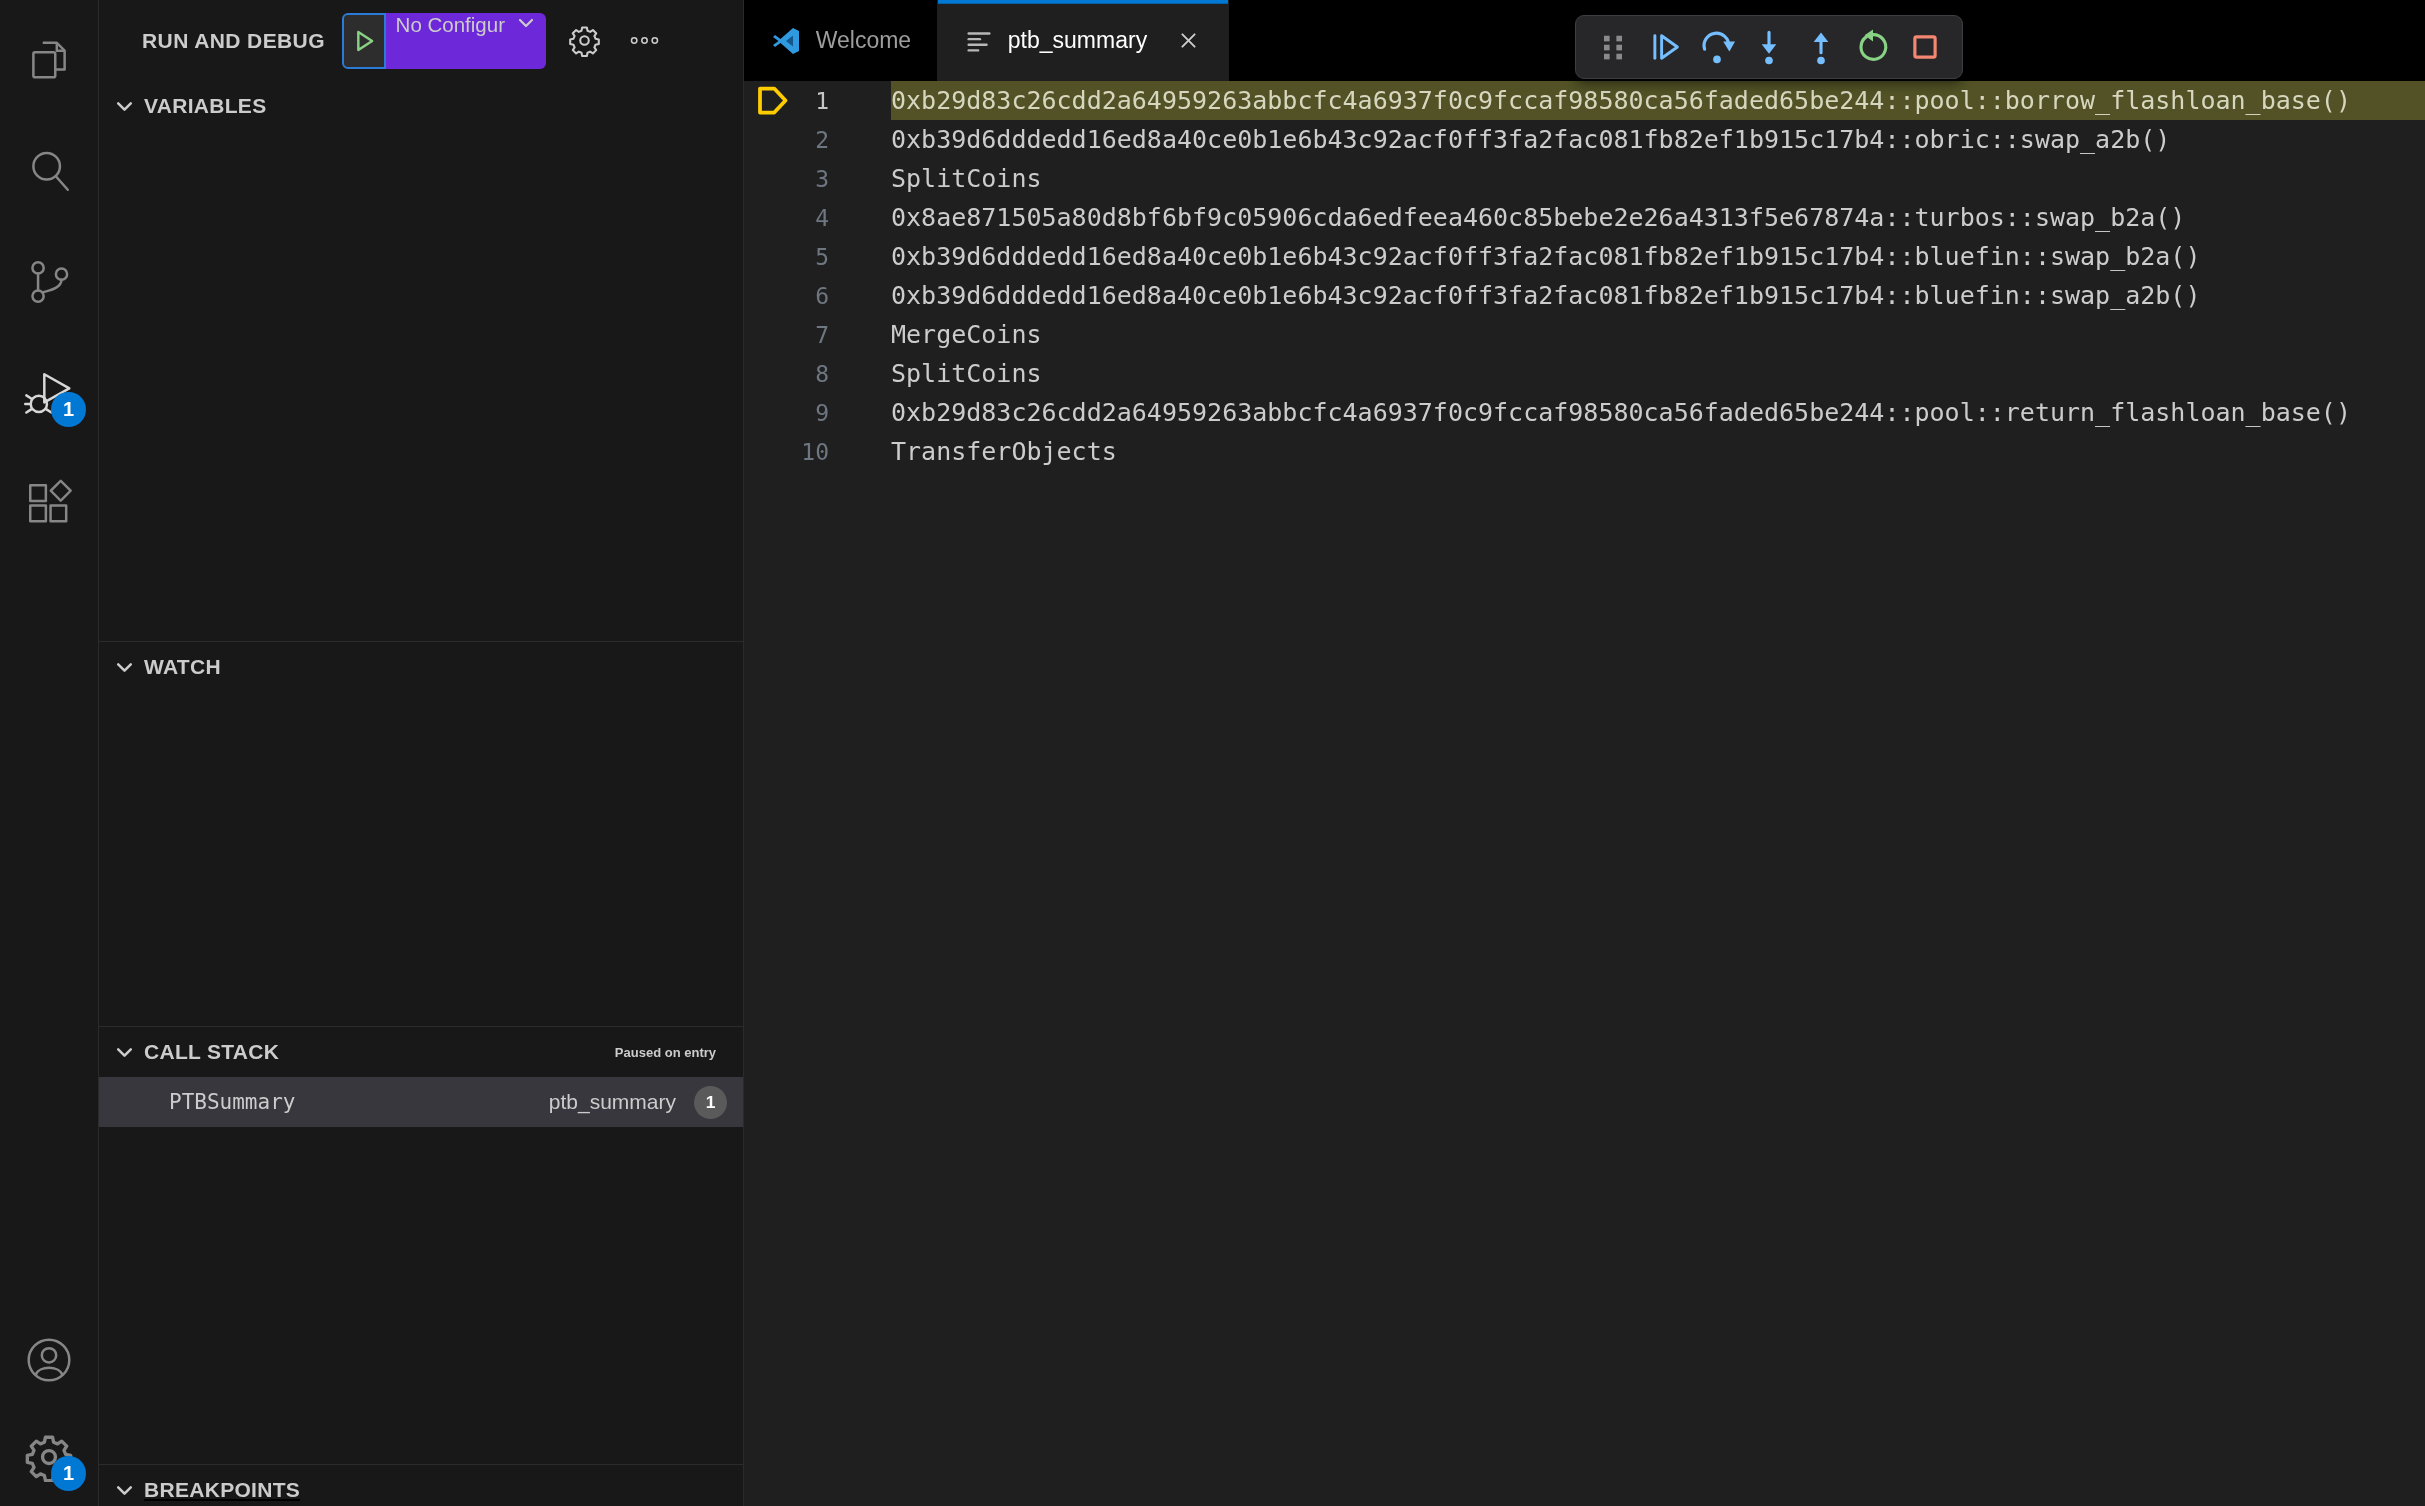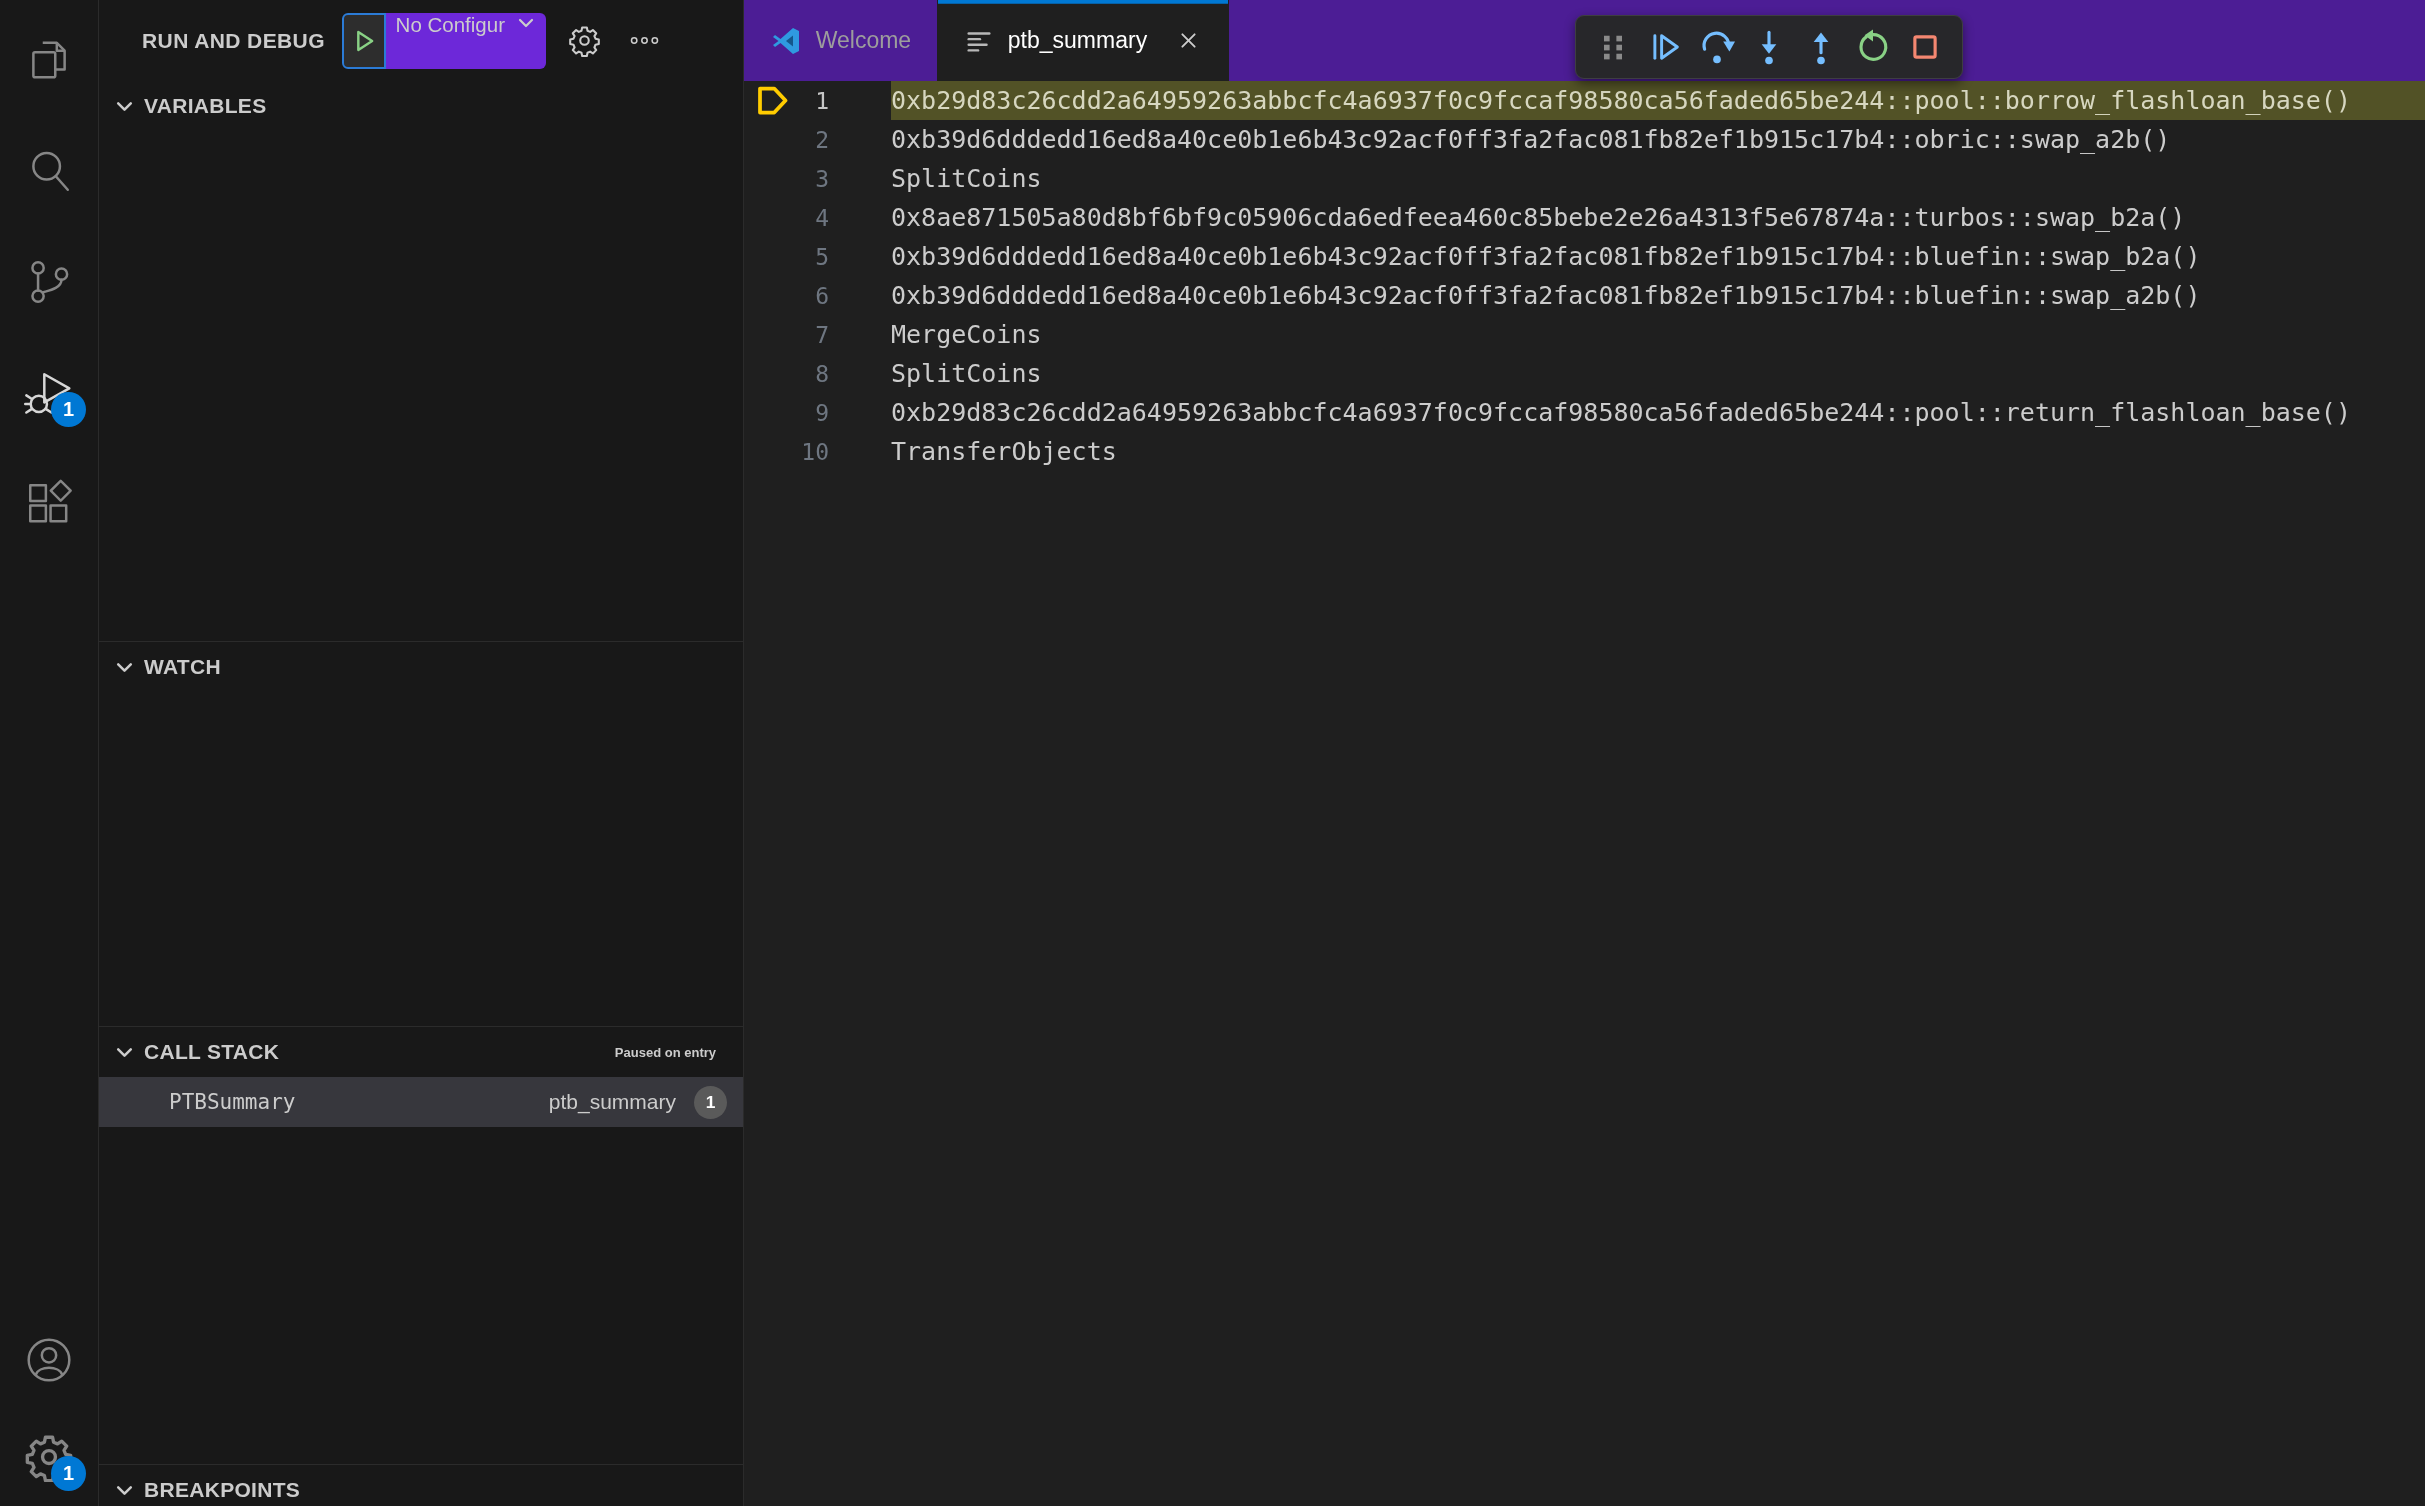--- a/index.html
+++ b/index.html
@@ -37,38 +37,38 @@
                    display:flex; justify-content:center; gap:10.6px; cursor:pointer; }
   .hdr-act { margin-left:18px; width:42px; height:42px; display:flex; align-items:center;
              justify-content:center; cursor:pointer; }
   .hdr-act svg { width:33px; height:33px; stroke:#cccccc; fill:none; stroke-width:1.5; }
 
   .section { border-top:1.5px solid #2b2b2b; display:flex; flex-direction:column; overflow:hidden; }
   .section.first { border-top:none; }
   .sec-variables  { height:560px; }
   .sec-watch      { height:385px; }
   .sec-callstack  { height:438px; }
-  .sec-breakpoints{ flex:1; }
+  .sec-breakpoints{ flex:1;text-decoration:underline; }
   .section-header { height:50px; display:flex; align-items:center; padding:0 27px 0 15px;
                     gap:9px; flex-shrink:0; cursor:pointer; }
   .section-header svg { width:21px; height:21px; stroke:#cccccc; fill:none; stroke-width:2.4; }
   .section-label { font-size:21px; font-weight:bold; color:#cccccc; letter-spacing:0.3px; }
   .section-status { margin-left:auto; font-size:13px; font-weight:bold; color:#cccccc; }
 
   .cs-row { height:50px; background:#37373d; display:flex; align-items:center;
             padding:0 16px 0 70px; cursor:pointer; }
   .cs-name { font-family:"DejaVu Sans Mono", monospace; font-size:21px; color:#cccccc; }
   .cs-right { margin-left:auto; display:flex; align-items:center; gap:18px; }
   .cs-file { font-size:21px; color:#cccccc; }
   .cs-badge { width:33px; height:33px; border-radius:16.7px; background:#5a5a5a; color:#ffffff;
               font-size:17.4px; font-weight:bold; display:flex; align-items:center; justify-content:center; }
 
   
   .editor-area { flex:1; position:relative; background:#1f1f1f; display:flex; flex-direction:column; }
-  .tab-bar { height:81px; background:#4c1d95; display:flex; flex-shrink:0; }
+  .tab-bar { height:81px; background:#000000; display:flex; flex-shrink:0; }
   .tab { display:flex; align-items:center; padding:0 26px; gap:13.7px; font-size:23px;
          color:#9d9d9d; cursor:pointer; border-right:1.5px solid #1f1f1f; }
   .tab.active { background:#1f1f1f; color:#ffffff; box-shadow:inset 0 3.8px 0 #0078d4; }
   .tab svg { flex-shrink:0; }
   .tab .close { margin-left:15px; width:26px; height:26px; display:flex; align-items:center;
                 justify-content:center; }
   .tab .close svg { width:21px; height:21px; stroke:#cccccc; stroke-width:2.2; }
 
   .debug-toolbar { position:absolute; left:831px; top:15px; width:388px; height:64px;
                    background:#27272a; border:1.5px solid #3e3e42; border-radius:9px;

